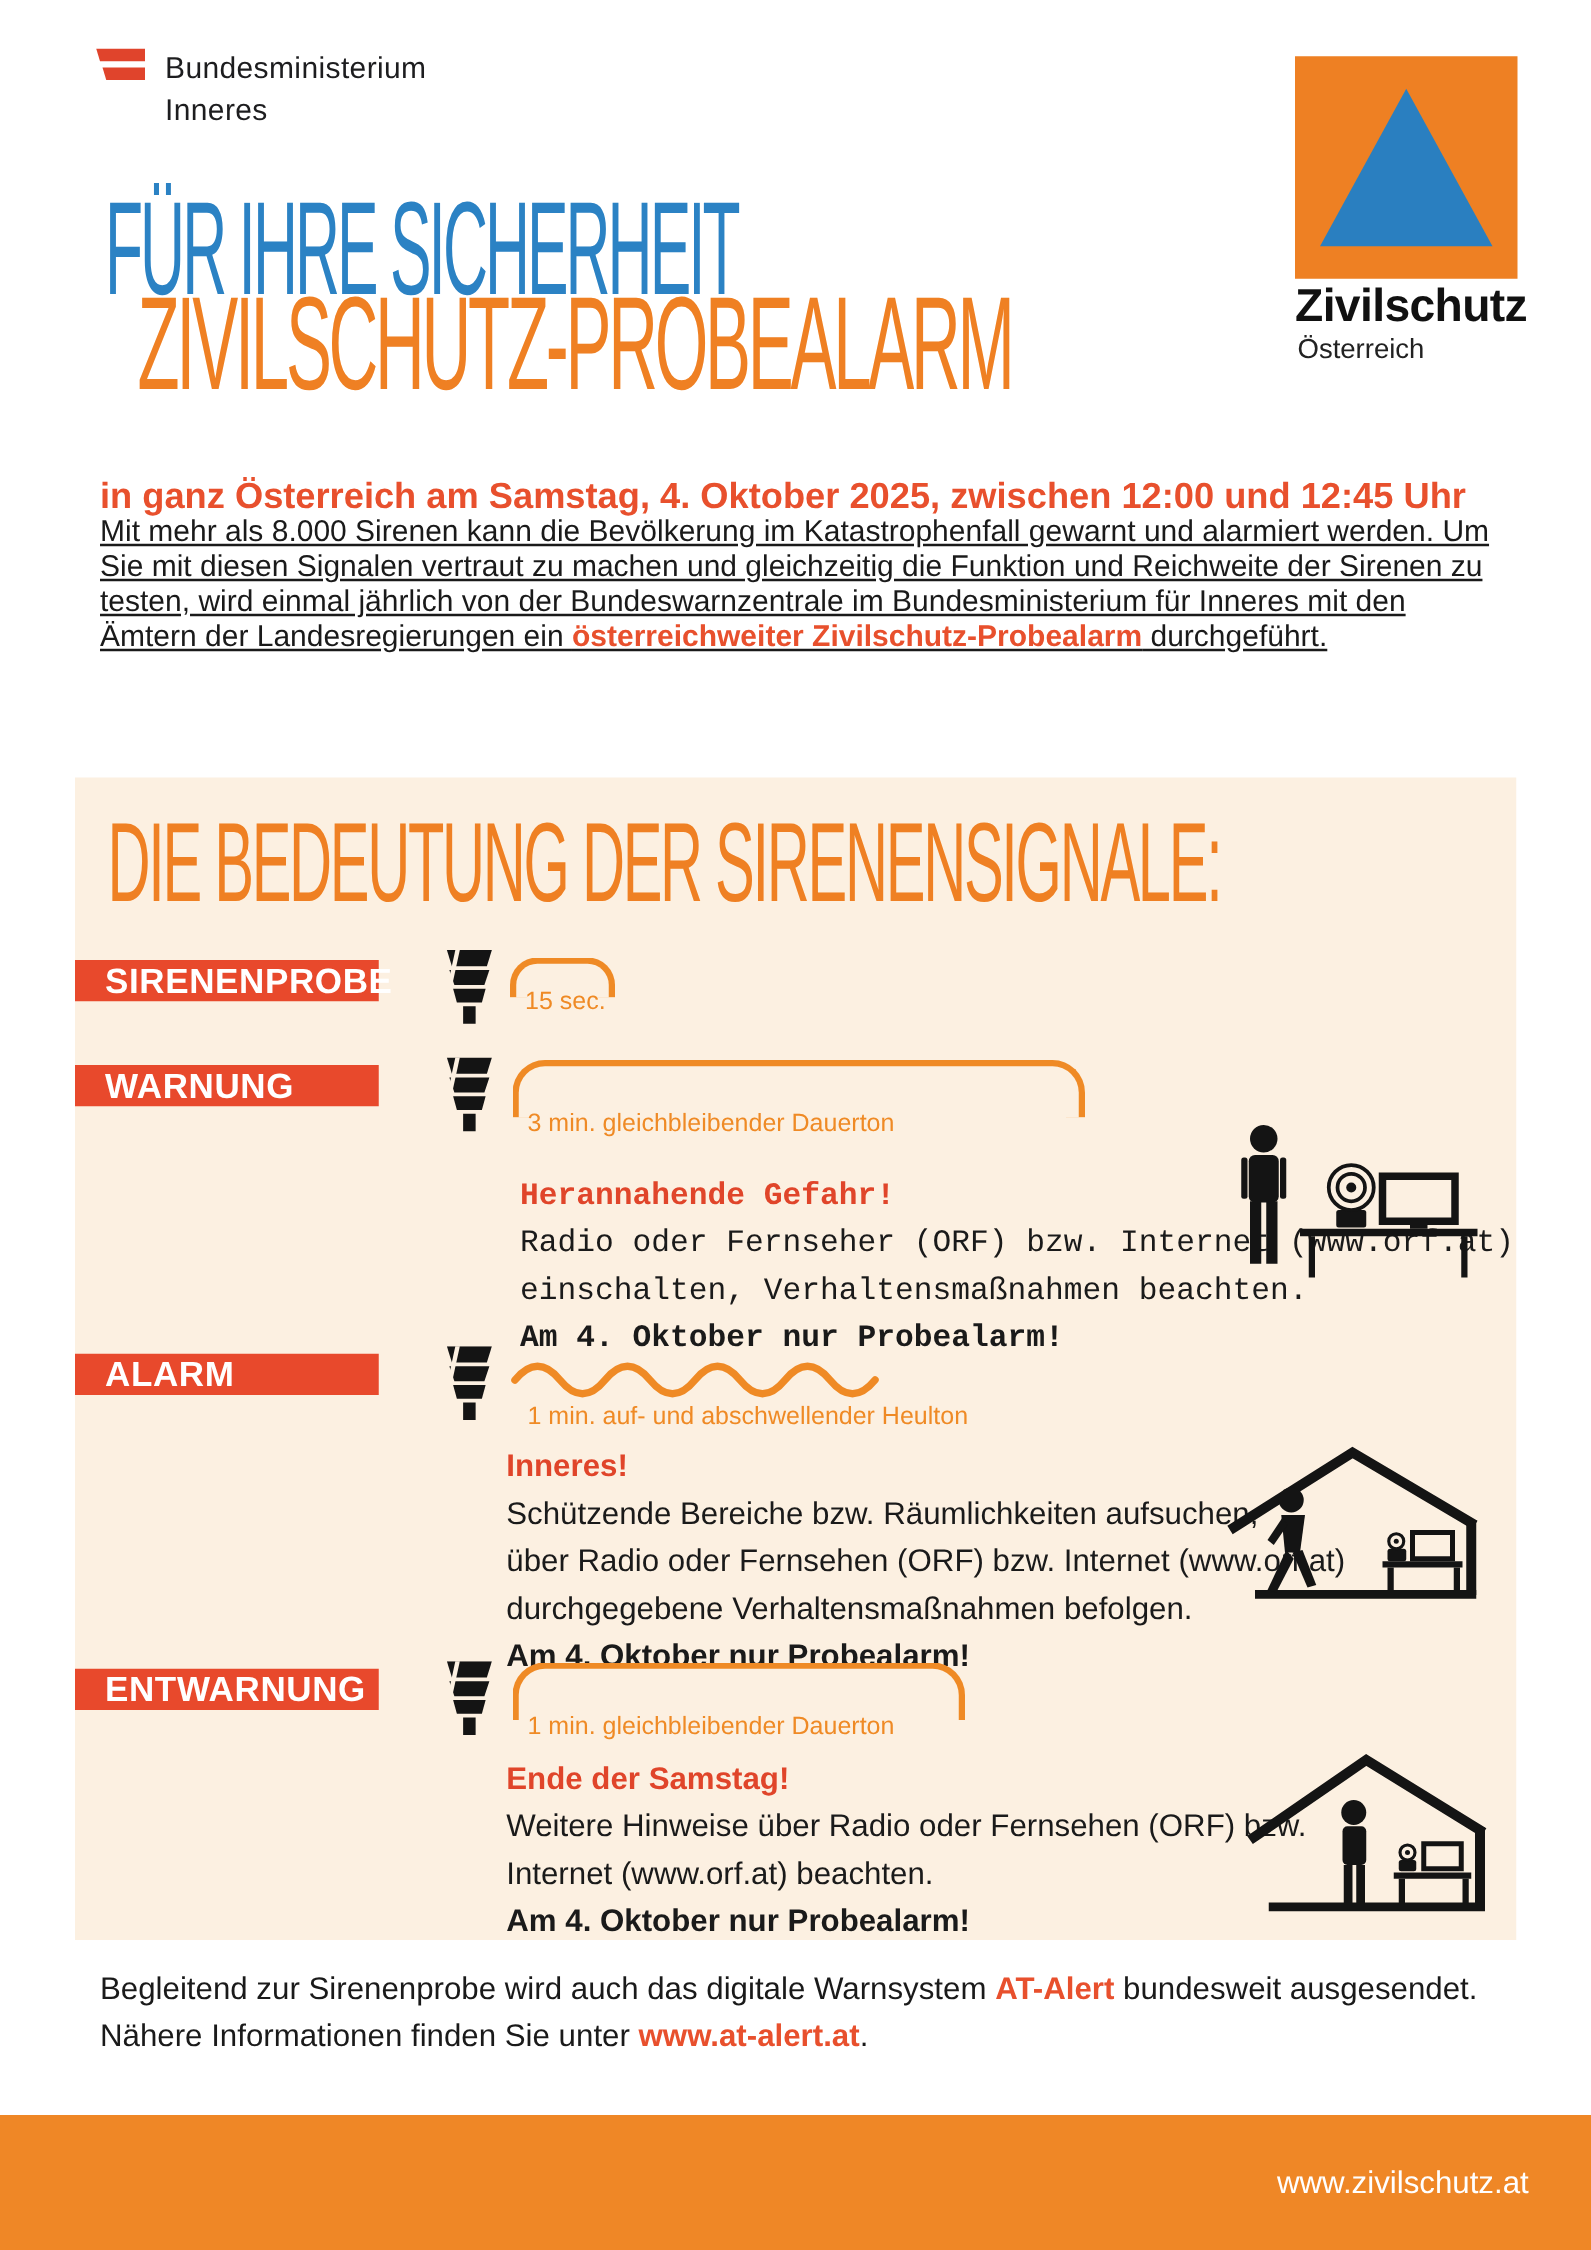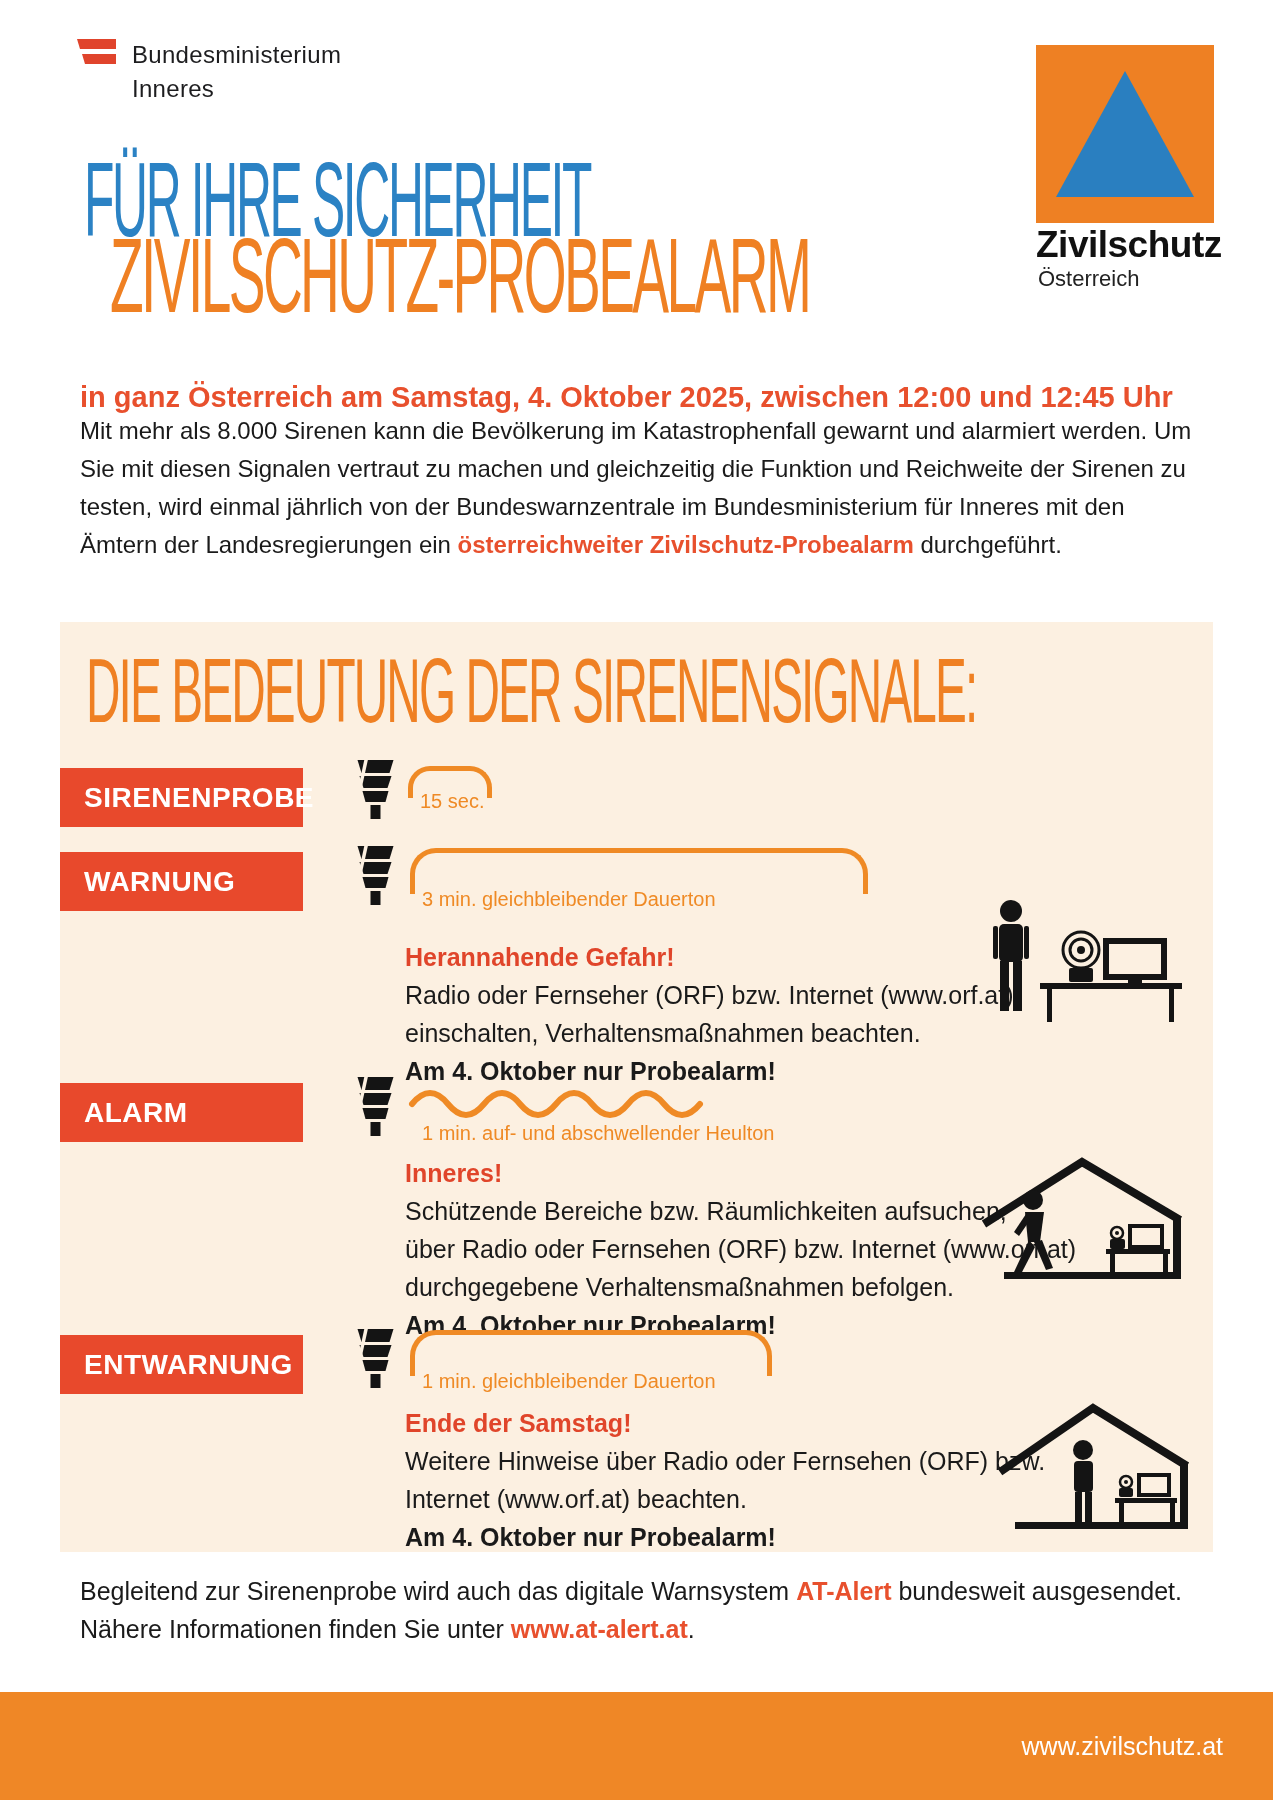--- a/index.html
+++ b/index.html
@@ -16,29 +16,29 @@
   .zs-name { left:1036px; top:224px; font-size:37px; font-weight:bold; color:#111; letter-spacing:-0.5px; }
   .zs-sub  { left:1038px; top:266px; font-size:22px; color:#222; }
 
   
   .big-title { transform-origin:left top; white-space:nowrap; line-height:1; }
   .title-blue   { left:84px;  top:146px; font-size:106px; color:#2b82c4; letter-spacing:-5px; transform:scaleX(0.47); }
   .title-orange { left:110px; top:222px; font-size:106px; color:#ef8023; letter-spacing:-5px; transform:scaleX(0.52); }
 
   .date-line { left:80px; top:381px; font-size:29px; font-weight:bold; color:#e8502d; white-space:nowrap; }
 
-  .intro { left:80px; top:412px; width:1128px; font-size:24px; line-height:38px; color:#1a1a1a; }
+  .intro { left:80px; top:412px; width:1128px; font-size:24px; line-height:28px; color:#1a1a1a;text-decoration:underline; }
   .intro .hl { color:#e8502d; font-weight:bold; }
 
   
   .panel { left:60px; top:622px; width:1153px; height:930px; background:#fcf0e1; }
   .panel-title { left:26px; top:24px; font-size:90px; color:#ef8023; letter-spacing:-3.5px; transform:scaleX(0.53); }
 
   .sig-label {
-    position:absolute; left:0; width:243px; height:59px; background:#e8492c;
+    position:absolute; left:0; width:243px; height:33px; background:#e8492c;
     color:#ffffff; font-weight:bold; font-size:28px; letter-spacing:0.5px;
     display:flex; align-items:center; padding-left:24px; box-sizing:border-box;
   }
   .siren { position:absolute; width:47px; height:60px; }
   .arc {
     position:absolute; border:5px solid #ef8a25; border-bottom:none;
     border-radius:26px 26px 0 0; box-sizing:border-box;
   }
   .tone-label { position:absolute; color:#ef8a25; font-size:20px; white-space:nowrap; }
 
@@ -108,21 +108,21 @@
       <g fill="#141414">
         <polygon points="5,0 41,0 37,13 9,13"></polygon>
         <polygon points="7,16 39,16 35,28 11,28"></polygon>
         <polygon points="10,31 36,31 33,42 13,42"></polygon>
         <rect x="18" y="45" width="10" height="14"></rect>
       </g>
       <line x1="14" y1="-2" x2="4" y2="44" stroke="#fcf0e1" stroke-width="3.5"></line>
     </svg>
     <div class="arc" style="left:350px; top:226px; width:458px; height:46px;"></div>
     <div class="tone-label" style="left:362px; top:266px;">3 min. gleichbleibender Dauerton</div>
-    <div class="sig-text" style="left:345px; top:316px;">
+    <div class="sig-text" style="left:356px; top:316px;font-family:Liberation Mono, monospace;">
       <div class="sig-heading">Herannahende Gefahr!</div>
       <div class="sig-lines">Radio oder Fernseher (ORF) bzw. Internet (www.orf.at)
 einschalten, Verhaltensmaßnahmen beachten.</div>
       <div class="sig-bold">Am 4. Oktober nur Probealarm!</div>
     </div>
     <svg class="picto" style="left:925px; top:276px;" width="200" height="125" viewBox="0 0 200 125">
       <g fill="#141414">
         <circle cx="26" cy="13" r="11"></circle>
         <rect x="14" y="26" width="24" height="38" rx="5"></rect>
         <rect x="15" y="63" width="9" height="50"></rect>

